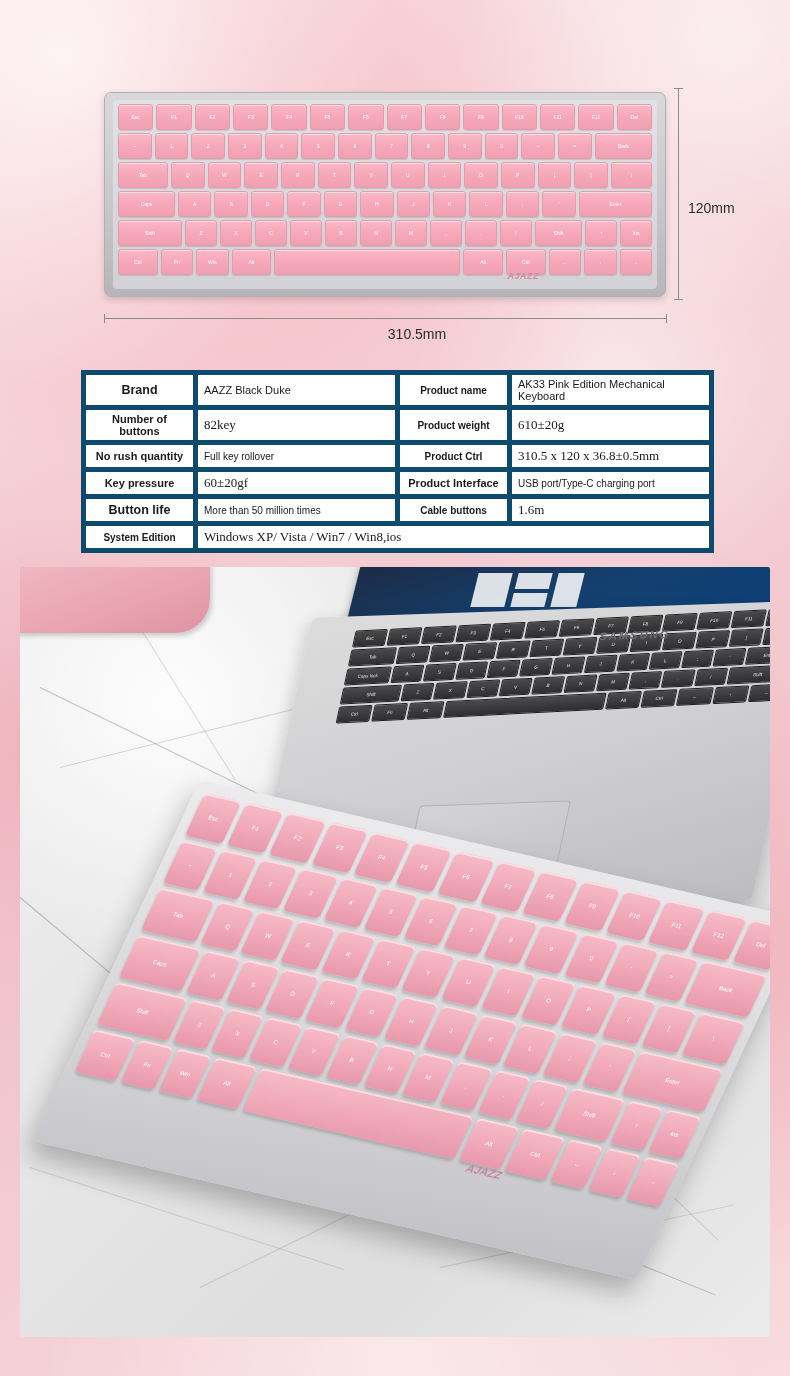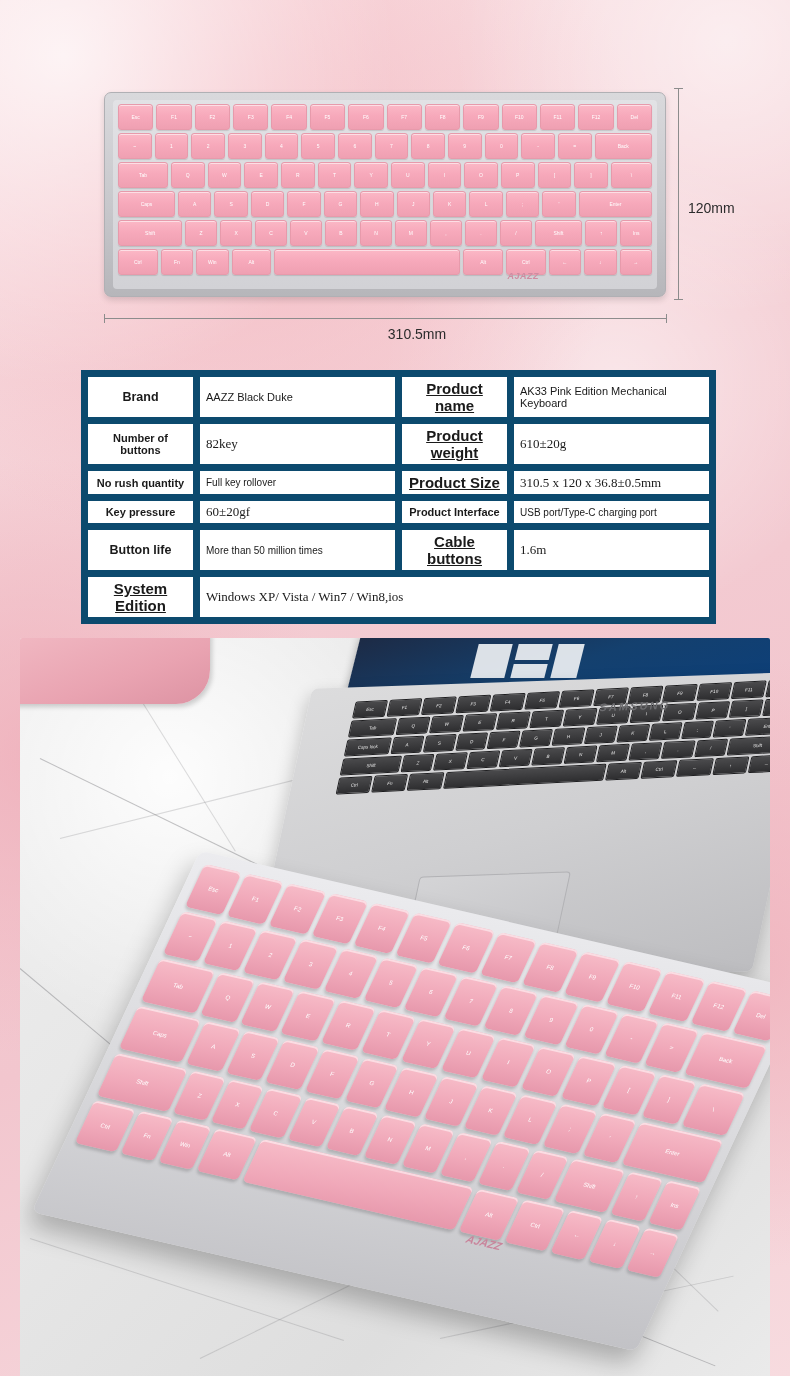--- a/index.html
+++ b/index.html
@@ -160,37 +160,37 @@
     width: 628px;
   }
   table.spec {
     width: 100%;
     border-collapse: collapse;
     background: #fff;
     border: 1px solid #9a9a9a;
     table-layout: fixed;
   }
   table.spec td {
-    border: 7px solid #0c4a6e;
+    border: 5px solid #0c4a6e;
     padding: 3px 6px;
     vertical-align: middle;
     height: 26px;
     color: #1a1a1a;
   }
   td.lbl {
     text-align: center;
     font-weight: bold;
   }
   td.val { text-align: left; }
   .c1 { width: 112px; }
   .c2 { width: 202px; }
   .c3 { width: 112px; }
   .c4 { width: 202px; }
   .fs-s  { font-size: 11px; }
-  .fs-m  { font-size: 15px; text-decoration: underline; }
+  .fs-m  { font-size: 10px; }
   .fs-l  { font-size: 11px; }
   .fs-xl { font-size: 12.5px; }
   .fs-v  { font-size: 10px; }
   .fs-v2 { font-size: 13px; font-family: Liberation Serif, serif; }
 
   
   .photo {
     position: relative;
     z-index: 2;
     margin: 14px auto 0;
@@ -490,21 +490,21 @@
       </tr>
       <tr>
         <td class="lbl fs-s">Number of buttons</td>
         <td class="val fs-v2">82key</td>
         <td class="lbl fs-m">Product weight</td>
         <td class="val fs-v2">610±20g</td>
       </tr>
       <tr>
         <td class="lbl fs-s">No rush quantity</td>
         <td class="val fs-v">Full key rollover</td>
-        <td class="lbl fs-m">Product Size</td>
+        <td class="lbl fs-m">Product Ctrl</td>
         <td class="val fs-v2">310.5 x 120 x 36.8±0.5mm</td>
       </tr>
       <tr>
         <td class="lbl fs-l">Key pressure</td>
         <td class="val fs-v2">60±20gf</td>
         <td class="lbl fs-s">Product Interface</td>
         <td class="val fs-v">USB port/Type-C charging port</td>
       </tr>
       <tr>
         <td class="lbl fs-xl">Button life</td>

